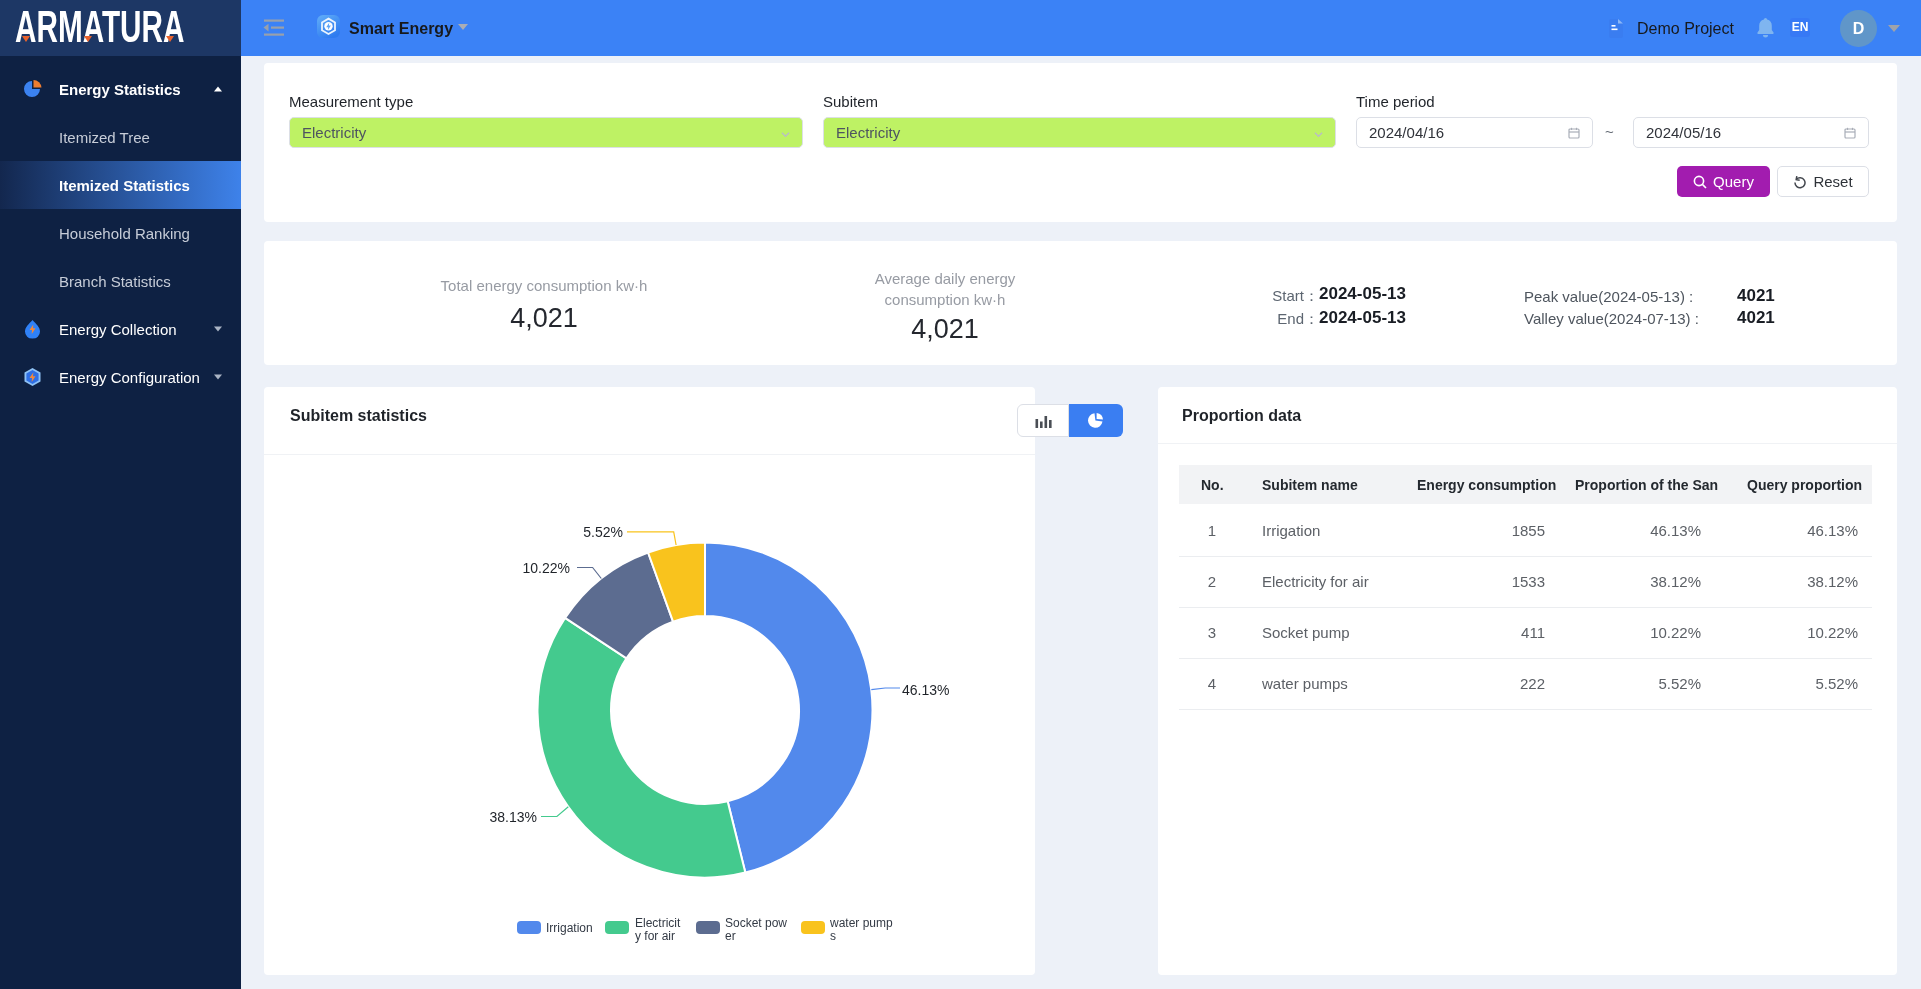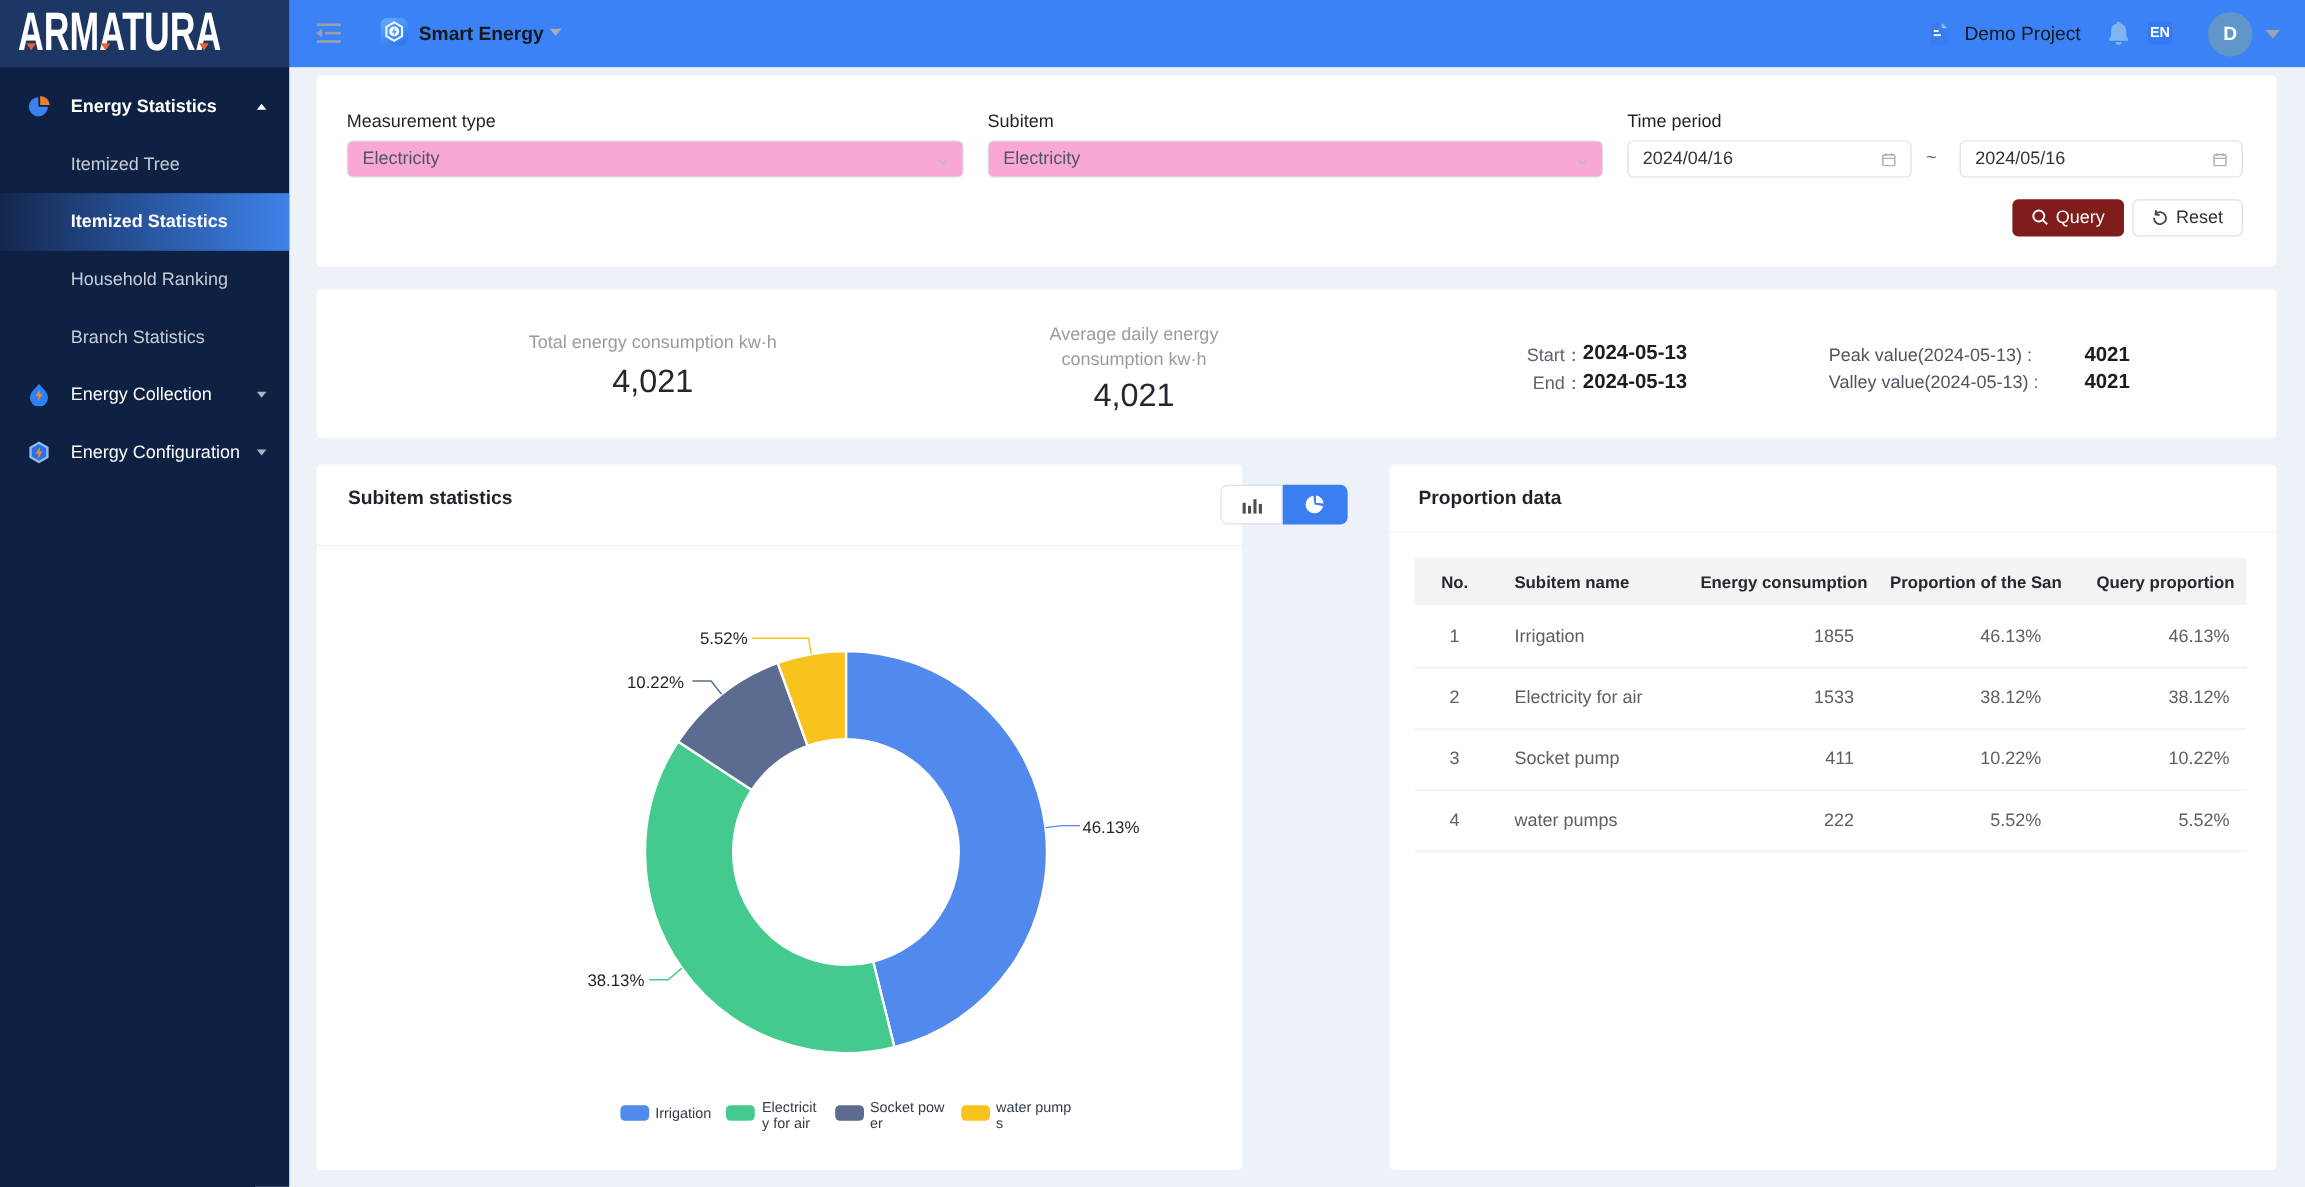--- a/index.html
+++ b/index.html
@@ -22,25 +22,25 @@
 #header { position:absolute; left:241px; top:0; width:1680px; height:56px; background:#3b82f6; }
 #appname { position:absolute; left:108px; top:20px; font-size:16px; font-weight:bold; color:#17191c; }
 #demo { position:absolute; left:1396px; top:20px; font-size:16px; color:#17191c; }
 
 .card { position:absolute; background:#fff; border-radius:4px; }
 #filter { left:264px; top:63px; width:1633px; height:159px; }
 #summary { left:264px; top:241px; width:1633px; height:124px; }
 #chartcard { left:264px; top:387px; width:771px; height:588px; }
 #tablecard { left:1158px; top:387px; width:739px; height:588px; }
 .flabel { position:absolute; top:30px; font-size:15px; color:#1f2329; }
-.fselect { position:absolute; top:54px; height:31px; border:1px solid #dcdfe6; border-radius:5px; background:#f9a8d4; font-size:15px; color:#4e5460; line-height:29px; padding-left:12px; }
+.fselect { position:absolute; top:54px; height:31px; border:1px solid #dcdfe6; border-radius:5px; background:#bef264; font-size:15px; color:#4e5460; line-height:29px; padding-left:12px; }
 .chev { position:absolute; right:12px; top:12px; width:9px; height:9px; }
 .dinput { position:absolute; top:54px; height:31px; border:1px solid #dcdfe6; border-radius:5px; background:#fff; font-size:15px; color:#30333a; line-height:29px; padding-left:12px; }
 .btn { position:absolute; top:103px; height:31px; border-radius:5px; font-size:15px; text-align:center; }
-#qbtn { left:1413px; width:93px; background:#7f1d1d; color:#fff; line-height:31px; }
+#qbtn { left:1413px; width:93px; background:#a21caf; color:#fff; line-height:31px; }
 #rbtn { left:1513px; width:92px; background:#fff; border:1px solid #dcdfe6; color:#2e3238; line-height:29px; }
 .gray1 { color:#979ba3; font-size:15px; }
 .big { color:#24272e; font-size:27px; }
 .ctitle { position:absolute; left:26px; top:20px; font-size:16px; font-weight:bold; color:#1f2329; }
 .chead { position:absolute; left:0; top:0; width:100%; border-bottom:1px solid #f0f2f5; }
 .th { position:absolute; top:90px; font-size:14px; font-weight:bold; color:#24292f; white-space:nowrap; }
 .td { position:absolute; font-size:15px; color:#5c6066; white-space:nowrap; }
 .tdr { width:100px; text-align:right; }
 .tdc { width:40px; text-align:center; }
 .rline { position:absolute; left:21px; width:693px; border-top:1px solid #ebedf0; }
@@ -177,21 +177,21 @@
 <div class="card" id="summary">
   <div class="abs gray1" style="left:45px; top:36px; width:470px; text-align:center;">Total energy consumption kw·h</div>
   <div class="abs big" style="left:45px; top:62px; width:470px; text-align:center;">4,021</div>
   <div class="abs gray1" style="left:446px; top:27px; width:470px; text-align:center; line-height:21px;">Average daily energy<br>consumption kw·h</div>
   <div class="abs big" style="left:446px; top:73px; width:470px; text-align:center;">4,021</div>
   <div class="abs" style="left:955px; top:46px; width:100px; text-align:right; color:#5c6570; font-size:15px;">Start：</div>
   <div class="abs" style="left:955px; top:69px; width:100px; text-align:right; color:#5c6570; font-size:15px;">End：</div>
   <div class="abs" style="left:1055px; top:43px; color:#191d24; font-size:17px; font-weight:bold;">2024-05-13</div>
   <div class="abs" style="left:1055px; top:67px; color:#191d24; font-size:17px; font-weight:bold;">2024-05-13</div>
   <div class="abs" style="left:1260px; top:47px; color:#4e555e; font-size:15px;">Peak value(2024-05-13)&nbsp;:</div>
-  <div class="abs" style="left:1260px; top:69px; color:#4e555e; font-size:15px;">Valley value(2024-05-13) :</div>
+  <div class="abs" style="left:1260px; top:69px; color:#4e555e; font-size:15px;">Valley value(2024-07-13) :</div>
   <div class="abs" style="left:1473px; top:45px; width:38px; color:#191d24; font-size:17px; font-weight:bold;">4021</div>
   <div class="abs" style="left:1473px; top:67px; width:38px; color:#191d24; font-size:17px; font-weight:bold;">4021</div>
 </div>
 
 <div class="card" id="chartcard">
   <div class="ctitle">Subitem statistics</div>
   <div class="chead" style="top:67px;"></div>
   <div class="abs" style="left:753px; top:17px; width:52px; height:33px; background:#fff; border:1px solid #dcdfe6; border-radius:6px 0 0 6px;">
     <svg style="position:absolute; left:16px; top:7px;" width="18" height="18" viewBox="0 0 18 18">
       <rect x="1.5" y="7" width="2.6" height="9" fill="#4a4e55"></rect>

